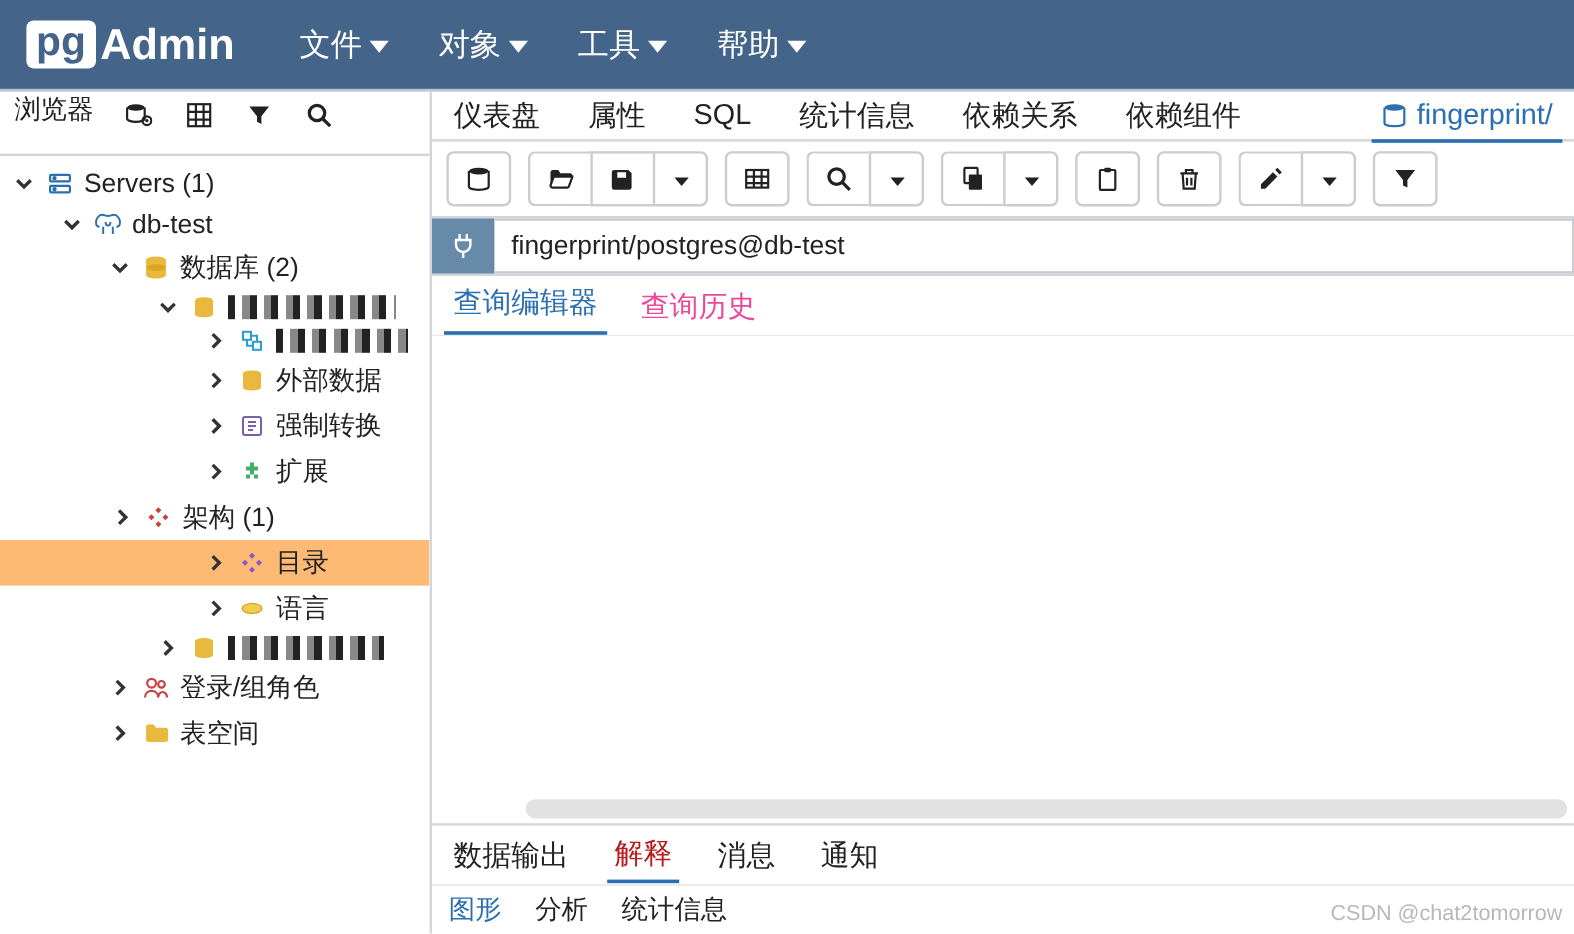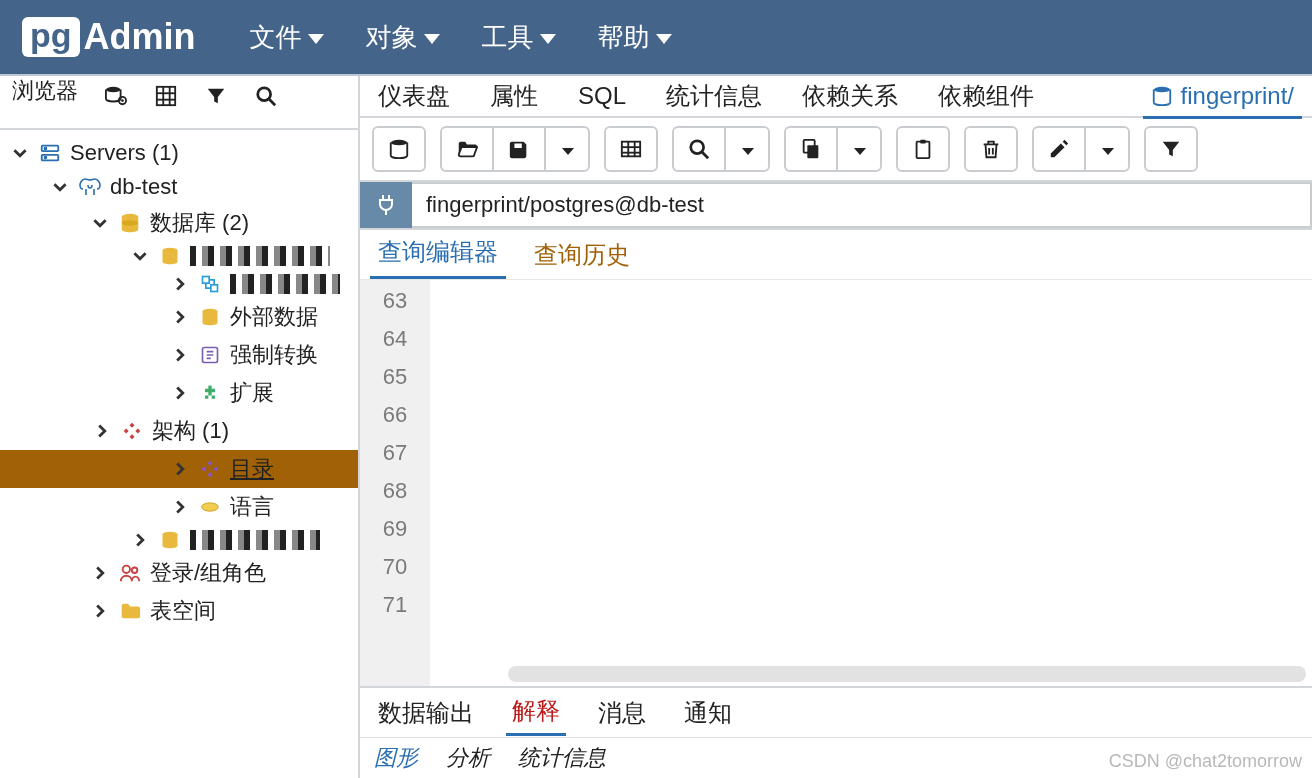--- a/index.html
+++ b/index.html
@@ -15,21 +15,21 @@
     .body-row { display: flex; height: calc(100% - 76px); }
 
     
     .sidebar { width: 360px; border-right: 2px solid #d2d6da; display: flex; flex-direction: column; overflow: hidden; }
     .sb-toolbar { height: 54px; border-bottom: 2px solid #d2d6da; display: flex; align-items: flex-start; padding: 0 8px; gap: 6px; }
     .sb-title { font-size: 22px; padding: 0 10px 0 4px; }
     .sb-btn { width: 44px; height: 40px; display: flex; align-items: center; justify-content: center; cursor: pointer; color: #222; }
 
     .tree { flex: 1; overflow-y: auto; padding: 6px 0; font-size: 22px; }
     .tree-row { display: flex; align-items: center; gap: 8px; padding: 4px 0 4px 8px; white-space: nowrap; cursor: pointer; }
-    .tree-row.selected { background: #a16207; text-decoration: underline; }
+    .tree-row.selected { background: #fdba74; }
     .arrow { width: 20px; display: inline-flex; justify-content: center; color: #555; }
     .arrow svg { width: 14px; height: 14px; }
     .ticon { width: 24px; display: inline-flex; justify-content: center; }
     .censor { display: inline-block; height: 20px; background: repeating-linear-gradient(90deg,#222 0 6px,#fff 6px 12px,#888 12px 18px); filter: blur(0.5px); }
 
     
     .main { flex: 1; display: flex; flex-direction: column; overflow: hidden; }
     .main-tabs { height: 42px; border-bottom: 2px solid #d2d6da; display: flex; align-items: center; padding: 0 10px; gap: 24px; font-size: 24px; }
     .mtab { padding: 6px 8px; cursor: pointer; display: flex; align-items: center; gap: 8px; color: #222; }
     .mtab.active { color: #2a6fb1; border-bottom: 3px solid #2a6fb1; margin-bottom: -2px; font-weight: 500; }
@@ -40,35 +40,35 @@
     .tgrp .tbtn { border-radius: 0; border-right-width: 0; }
     .tgrp .tbtn:first-child { border-top-left-radius: 6px; border-bottom-left-radius: 6px; }
     .tgrp .tbtn:last-child { border-top-right-radius: 6px; border-bottom-right-radius: 6px; border-right-width: 2px; }
     .tbtn .chev2 { border-top-color: #222; border-width: 7px 6px 0 6px; margin-left: 2px; }
 
     .connbar { height: 48px; display: flex; align-items: center; border-bottom: 2px solid #d2d6da; }
     .connbar .plug { width: 52px; height: 100%; background: #668aa8; display: flex; align-items: center; justify-content: center; color: #fff; }
     .connbar .conn { flex: 1; height: 100%; border: 2px solid #c9cdd1; border-left: none; display: flex; align-items: center; padding: 0 14px; font-size: 22px; cursor: pointer; }
 
     .editor-tabs { height: 50px; display: flex; align-items: flex-end; padding: 0 10px; gap: 20px; font-size: 24px; border-bottom: 1px solid #e8e8e8; }
-    .etab { padding: 6px 8px 8px 8px; cursor: pointer; color: #a16207; }
+    .etab { padding: 6px 8px 8px 8px; cursor: pointer; color: #ec4899; }
     .etab.active { color: #2a6fb1; border-bottom: 3px solid #2a6fb1; }
 
     .editor-body { flex: 1; display: flex; overflow: hidden; position: relative; }
     .gutter { width: 70px; background: #f0f0f0; color: #7a7a7a; font-family: "Menlo","Consolas",monospace; font-size: 22px; text-align: center; padding-top: 2px; }
     .gutter div { height: 38px; line-height: 38px; }
     .code { flex: 1; background: #fff; position: relative; }
     .hscroll { position: absolute; bottom: 4px; left: 78px; right: 6px; height: 16px; background: #e2e2e2; border-radius: 8px; }
 
     .out-tabs { height: 52px; display: flex; align-items: center; padding: 0 12px; gap: 26px; font-size: 24px; border-top: 2px solid #d2d6da; border-bottom: 1px solid #e0e0e0; }
     .out-tabs .otab { padding: 6px 6px; cursor: pointer; }
     .out-tabs .otab.active { color: #b91c1c; border-bottom: 3px solid #2a6fb1; }
 
     .out-sub { height: 40px; display: flex; align-items: center; gap: 28px; padding: 0 14px; font-size: 22px; }
-    .out-sub .sub { cursor: pointer; font-style: italic; }
+    .out-sub .sub { cursor: pointer; }
     .out-sub .sub.active { color: #2a6fb1; }
 
     .watermark { position: fixed; right: 10px; bottom: 6px; color: #b8b8b8; font-size: 18px; }
 
     
     .i { width: 22px; height: 22px; display: inline-block; }
   </style>
 </head>
 <body>
 
@@ -441,31 +441,20 @@
         <span class="chev chev2" style="margin-left:12px"></span>
       </div>
     </div>
 
     <div class="editor-tabs">
       <div class="etab active">查询编辑器</div>
       <div class="etab">查询历史</div>
     </div>
 
     <div class="editor-body">
-      <div class="gutter" id="gutter">
-          <div>63</div>
-          <div>64</div>
-          <div>65</div>
-          <div>66</div>
-          <div>67</div>
-          <div>68</div>
-          <div>69</div>
-          <div>70</div>
-          <div>71</div>
-        </div>
       <div class="code">
         <div class="hscroll"></div>
       </div>
     </div>
 
     <div class="out-tabs">
       <div class="otab">数据输出</div>
       <div class="otab active">解释</div>
       <div class="otab">消息</div>
       <div class="otab">通知</div>

